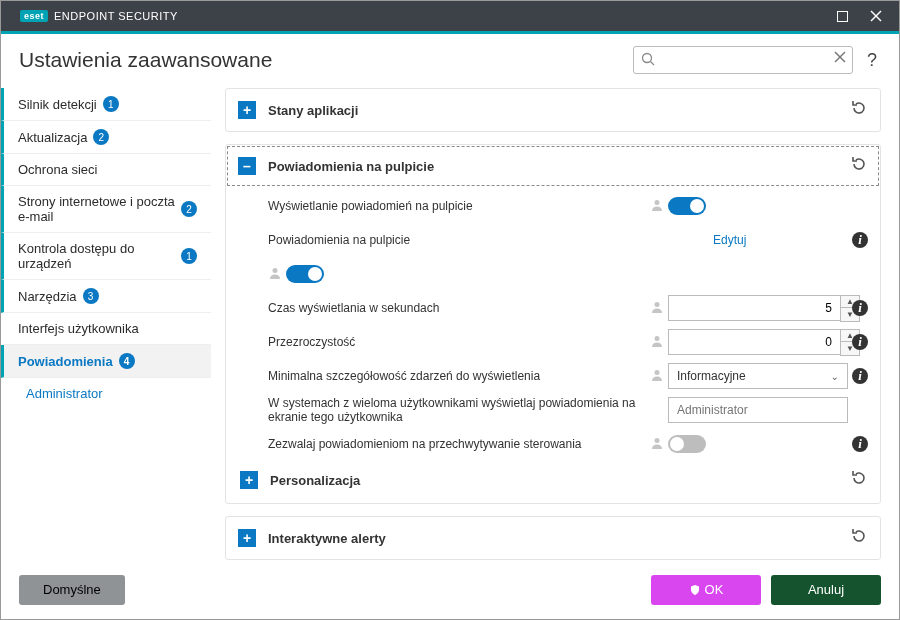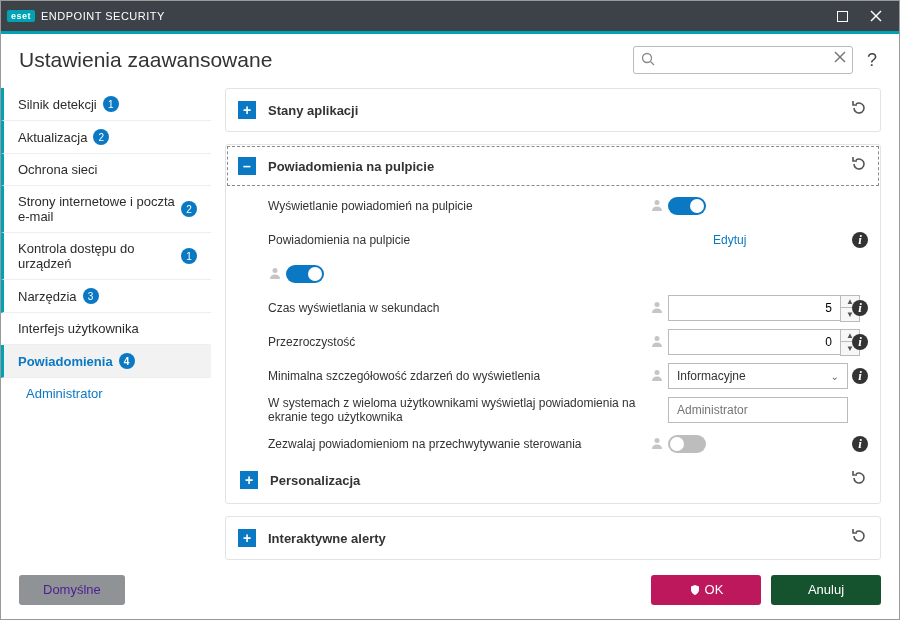--- a/index.html
+++ b/index.html
@@ -1,18 +1,18 @@
 <!DOCTYPE html>
 <html><head>
 <meta charset="utf-8">
 <style>
   * { box-sizing: border-box; margin: 0; padding: 0; font-family: "Segoe UI", Arial, sans-serif; }
   body { width: 900px; height: 620px; background: #fff; overflow: hidden; border:1px solid #999; }
   .titlebar { height: 30px; background: #3d4148; display: flex; align-items: center; padding: 0 6px; }
-  .brand { display: flex; align-items:center; gap:6px; }
+  .brand { display: flex; align-items:center; gap:6px;margin-left:13px; }
   .brand-logo { background:#00a3b4; color:#fff; font-size:9px; font-weight:bold; padding:1px 4px; border-radius:2px; letter-spacing:0.5px; }
   .brand-text { color:#fff; font-size:11px; letter-spacing:0.5px; }
   .titlebar-spacer { flex:1; }
   .titlebar-btn { width:34px; height:30px; display:flex; align-items:center; justify-content:center; color:#fff; cursor:pointer; }
   .accentbar { height:3px; background:#00a3b4; }
   .header { display:flex; align-items:center; padding:12px 18px 10px 18px; }
   .header h1 { font-size:21px; font-weight:400; color:#333; }
   .header-spacer { flex:1; }
   .searchwrap { position:relative; width:220px; margin-right:10px; }
   .searchwrap svg.mag { position:absolute; left:8px; top:6px; }
@@ -52,22 +52,22 @@
   .spinners { display:flex; flex-direction:column; border:1px solid #bbb; }
   .spin { width:18px; height:12.5px; display:flex; align-items:center; justify-content:center; font-size:8px; color:#555; cursor:pointer; background:#f7f7f7; }
   .spin:first-child { border-bottom:1px solid #bbb; }
   .selectbox { width:180px; height:26px; border:1px solid #bbb; padding:0 8px; font-size:12px; display:flex; align-items:center; justify-content:space-between; cursor:pointer; background:#fff; }
   .textbox { width:180px; height:26px; border:1px solid #bbb; padding:0 8px; font-size:12px; color:#888; }
   .sub-section { display:flex; align-items:center; padding:8px 0 4px 0; margin-left:-28px; }
   .sub-section .expand-box { margin-right:12px; }
   .footer { height:55px; display:flex; align-items:center; padding:0 18px; gap:10px; }
   .footer-spacer { flex:1; }
   .btn { height:30px; padding:0 24px; border:none; border-radius:3px; font-size:13px; cursor:pointer; display:flex; align-items:center; justify-content:center; gap:4px; }
-  .btn-default { background:#8f9396; color:#4c1d95; }
-  .btn-primary { background:#be185d; color:#fff; min-width:110px; }
+  .btn-default { background:#8f9396; color:#000000; }
+  .btn-primary { background:#d946ef; color:#fff; min-width:110px; }
   .btn-cancel { background:#14532d; color:#fff; min-width:110px; }
 </style>
 </head>
 <body>
 
 <div class="titlebar">
   <div class="brand">
     <span class="brand-logo">eset</span>
     <span class="brand-text">ENDPOINT SECURITY</span>
   </div>

